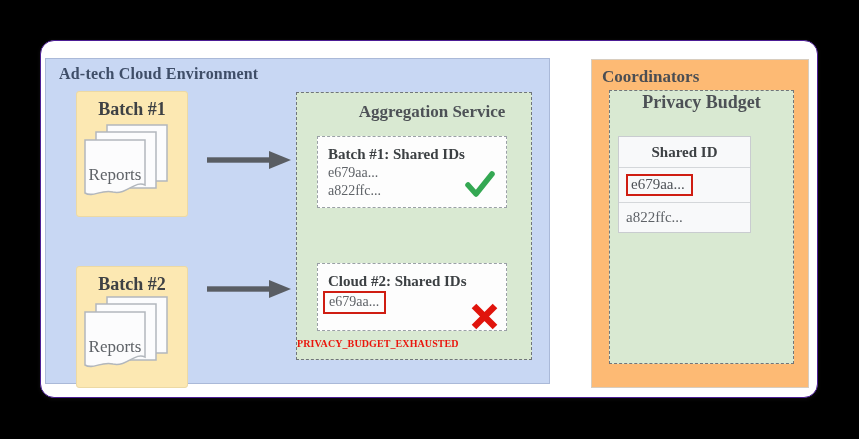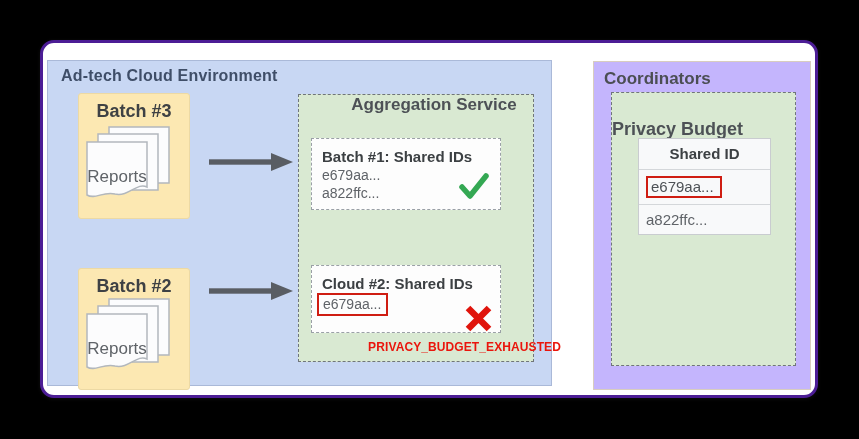--- a/index.html
+++ b/index.html
@@ -1,21 +1,21 @@
 <!DOCTYPE html>
 <html><head>
 <meta charset="utf-8">
 <style>
   * { margin:0; padding:0; box-sizing:border-box; }
   html,body { width:859px; height:439px; background:#000; overflow:hidden;
               font-family:"Liberation Sans", sans-serif; }
 
   .card { position:absolute; left:40px; top:40px; width:778px; height:358px;
-          background:#ffffff; border-radius:14px; border:3px solid #4c1d95;
-          box-shadow:0 1px 4px rgba(255,255,255,0.06); }
+          background:#ffffff; border-radius:14px; border:1px solid #4c1d95;
+          box-shadow:0 1px 4px rgba(255,255,255,0.06);font-family:Liberation Serif, serif; }
 
   
   .env-box { position:absolute; left:4px; top:17px; width:505px; height:326px;
              background:#c8d7f3; border:1px solid #aab9d8; }
   .env-label { position:absolute; left:13px; top:6px; font-size:16px; font-weight:bold;
                color:#3f4e68; letter-spacing:0.2px; }
 
   .batch-box { position:absolute; left:30px; width:112px; background:#fce8b2;
                border:1px solid #ecd9a4; border-radius:3px; }
   .batch-1 { top:32px; height:126px; }
@@ -26,64 +26,64 @@
   .reports-label { position:absolute; left:2px; top:42px; width:60px; text-align:center;
                    font-size:17px; color:#5f6368; }
 
   .arrow { position:absolute; left:161px; width:85px; height:20px; }
   .arrow-1 { top:91px; }
   .arrow-2 { top:220px; }
 
   
   .agg-box { position:absolute; left:250px; top:33px; width:236px; height:268px;
              background:#d9e9d2; border:1.6px dashed #70757a; }
-  .agg-title { display:block; text-align:center; margin-top:0; font-size:17px;
+  .agg-title { display:block; text-align:center; margin-top:9px; font-size:17px;
                font-weight:bold; color:#4d5156;padding-left:36px; }
-  .result-box { position:absolute; left:12px; width:190px; background:#fdfdfd;
+  .result-box { position:absolute; left:20px; width:190px; background:#fdfdfd;
                 border:1.4px dashed #9aa0a6; padding:8px 1px 6px 10px; }
   .result-1 { top:43px; height:72px; }
   .result-2 { top:170px; height:68px; }
   .result-title { font-size:15px; font-weight:bold; color:#3c4043; line-height:19px;
                   white-space:nowrap; }
   .id-line { font-size:14px; color:#5f6368; line-height:18px; }
   .id-flagged { display:inline-block; border:2.5px solid #cf1d12; padding:0 5px 1px 4px;
                 margin-left:-5px; background:#fdfdfd; }
   .check-icon { position:absolute; right:11px; bottom:9px; }
   .x-icon { position:absolute; right:8px; bottom:0px; }
-  .error-label { position:absolute; top:245px; left:0; width:100%; text-align:right;
-                 font-size:12px; font-weight:bold; color:#ea150c; letter-spacing:0.1px;margin-left:28px; }
+  .error-label { position:absolute; top:245px; left:0; width:100%; text-align:left;
+                 font-size:10px; font-weight:bold; color:#ea150c; letter-spacing:0.1px; }
 
   
   .coord-box { position:absolute; left:550px; top:18px; width:218px; height:329px;
-               background:#c4b5fd; border:1px solid #d8cdbf; }
+               background:#fdba74; border:1px solid #d8cdbf; }
   .coord-label { position:absolute; left:10px; top:7px; font-size:17px; font-weight:bold;
                  color:#4b4e53; }
   .pb-box { position:absolute; left:17px; top:30px; width:185px; height:274px;
             background:#d9e9d2; border:1.6px dashed #70757a; }
-  .pb-title { display:block; margin-top:26px; font-size:18px;
+  .pb-title { display:block; text-align:center; margin-top:1px; font-size:18px;
               font-weight:bold; color:#4d5156; }
-  .shared-table { position:absolute; left:26px; top:45px; width:133px;
+  .shared-table { position:absolute; left:8px; top:45px; width:133px;
                   background:#f8f9fa; border:1px solid #c9ccd0; }
   .tbl-header { height:30px; line-height:30px; text-align:center; font-size:15px;
                 font-weight:bold; color:#3c4043; }
   .tbl-row { border-top:1px solid #d4d7da; padding:6px 0 6px 7px; font-size:15px;
              color:#5f6368; }
   .cell-flagged { display:inline-block; border:2.5px solid #cf1d12; padding:0 6px 1px 3px;
                   color:#4d5156; }
 </style>
 </head>
 <body>
 
 <div class="card">
 
   <div class="env-box">
     <span class="env-label">Ad-tech Cloud Environment</span>
 
     <div class="batch-box batch-1">
-      <span class="batch-title">Batch #3</span>
+      <span class="batch-title">Batch #1</span>
       <div class="reports-stack">
         <svg width="100" height="90" viewBox="0 0 100 90">
           <rect x="24" y="2" width="60" height="56" fill="#fcfcfd" stroke="#b2b7bd" stroke-width="1.5"></rect>
           <rect x="13" y="9" width="60" height="56" fill="#fcfcfd" stroke="#b2b7bd" stroke-width="1.5"></rect>
           <path d="M2 17 H62 V62 C52 57 44 72 30 69 C18 66 10 75 2 70 Z" fill="#fcfcfd" stroke="#b2b7bd" stroke-width="1.5"></path>
         </svg>
         <span class="reports-label">Reports</span>
       </div>
     </div>
 

